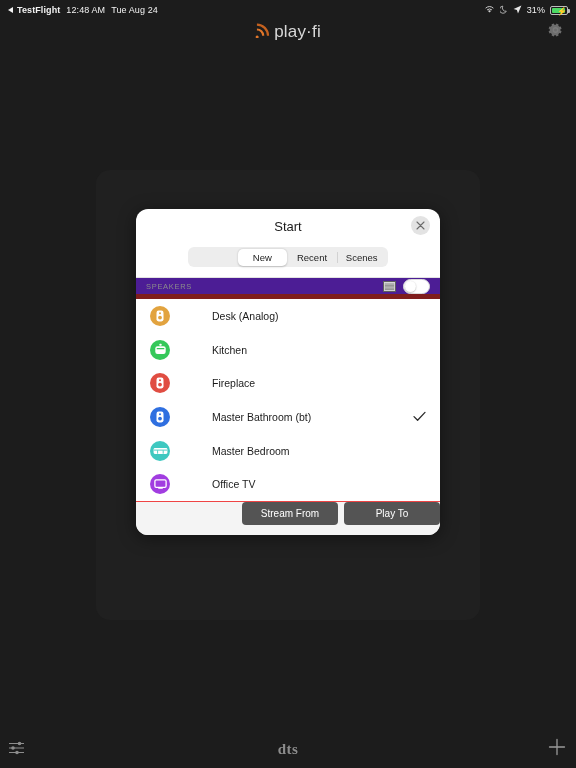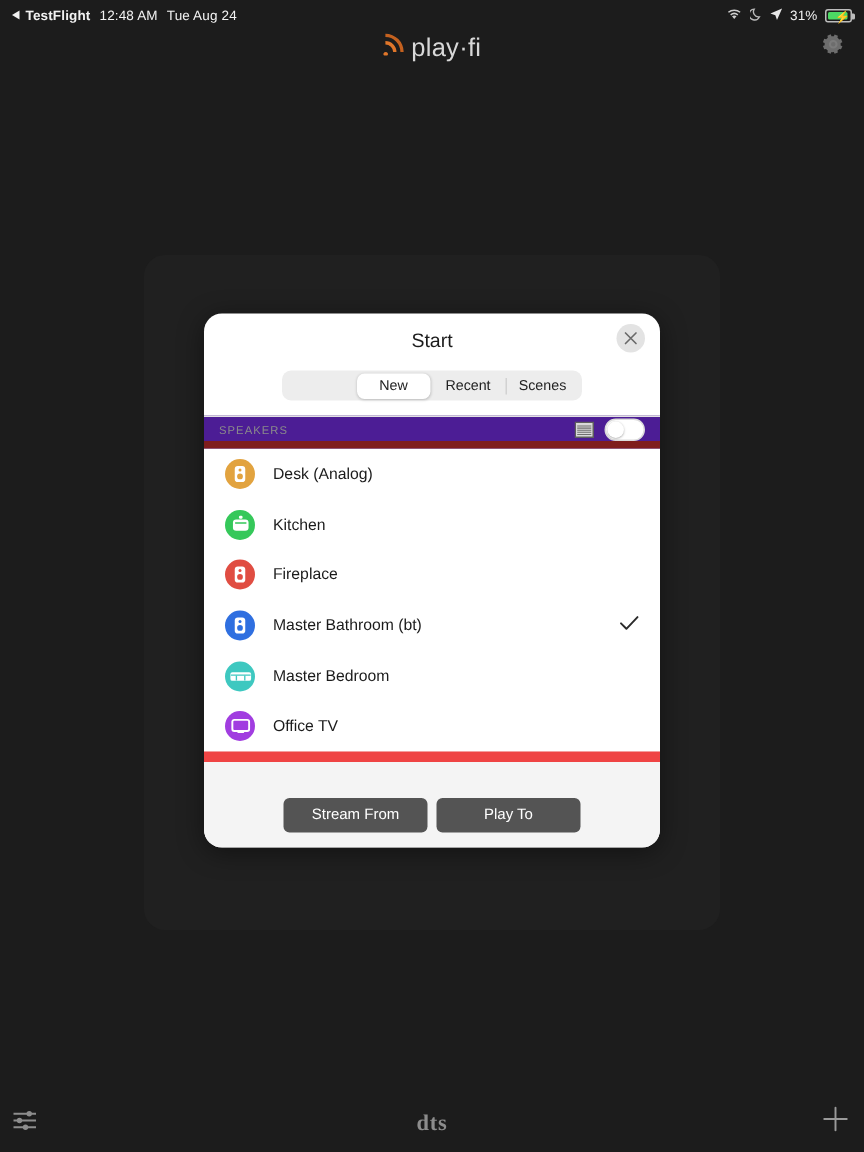--- a/index.html
+++ b/index.html
@@ -101,26 +101,26 @@
   .list { background:#fff; }
   .row {
     height:33.7px; display:flex; align-items:center; padding:0 14px; cursor:pointer;
     position:relative;
   }
   .badge {
     width:20px; height:20px; border-radius:50%; flex:0 0 auto;
     display:flex; align-items:center; justify-content:center; margin-right:12px;
   }
   .badge svg{display:block;}
-  .row-label { font-size:10.5px; color:#1b1b1b; }
+  .row-label { font-size:10.5px; color:#1b1b1b;margin-left:30px; }
   .check { margin-left:auto; }
 
   .footer {
-    background:#f4f4f4; border-top:7px solid #ef4444;
-    display:flex; gap:6px; justify-content:center; padding:24px 0 10px 0;
+    background:#f4f4f4; border-top:1px solid #ef4444;
+    display:flex; gap:6px; justify-content:flex-end; padding:0 0 10px 0;
   }
   .btn {
     width:96px; height:23px; border-radius:4px; background:#545454; color:#fff;
     display:flex; align-items:center; justify-content:center; font-size:10px; cursor:pointer;
     border:none;
   }
 
   
   .bottombar { position:absolute; left:0; bottom:0; width:576px; height:38px; }
   .eq-icon { position:absolute; left:8px; bottom:8px; cursor:pointer; }

